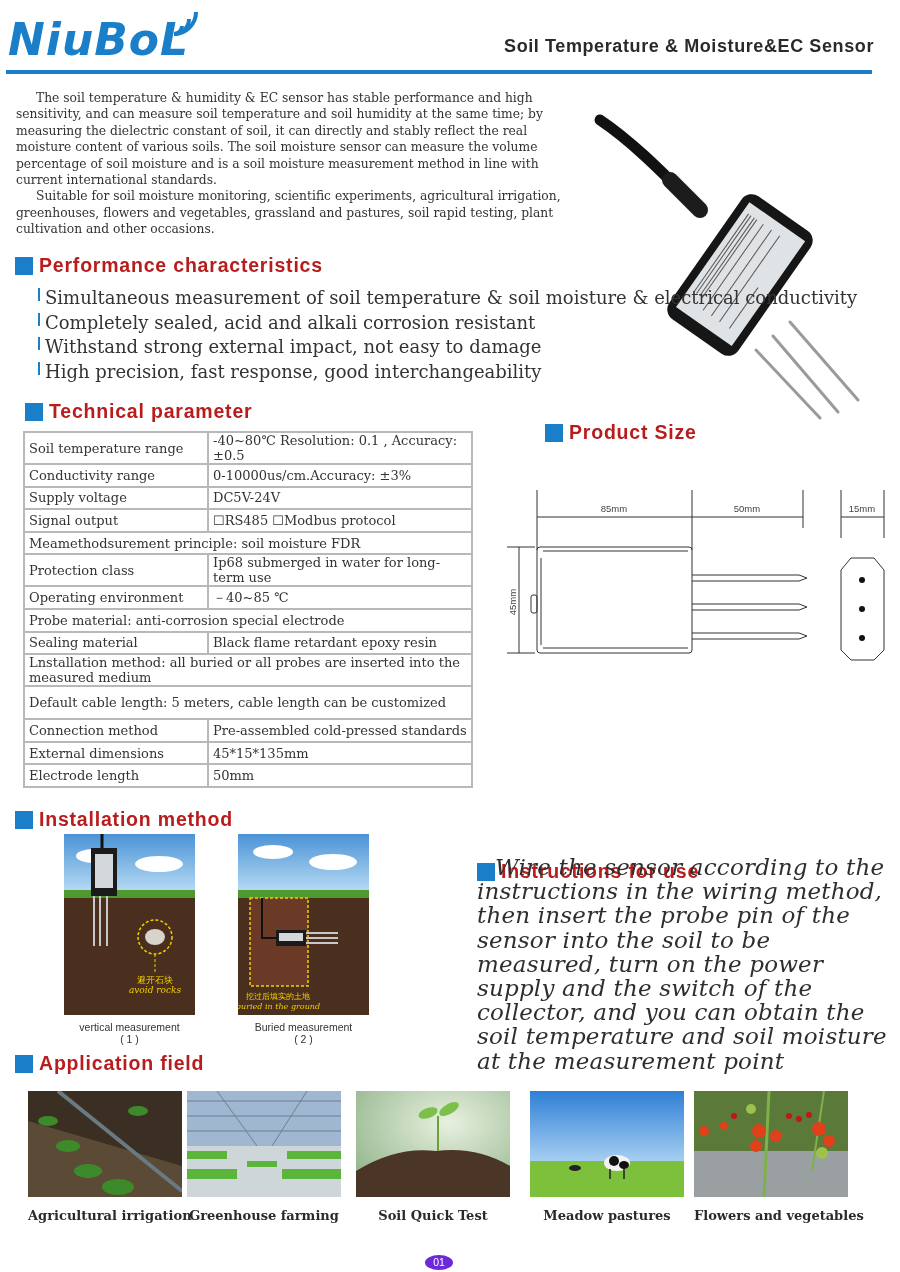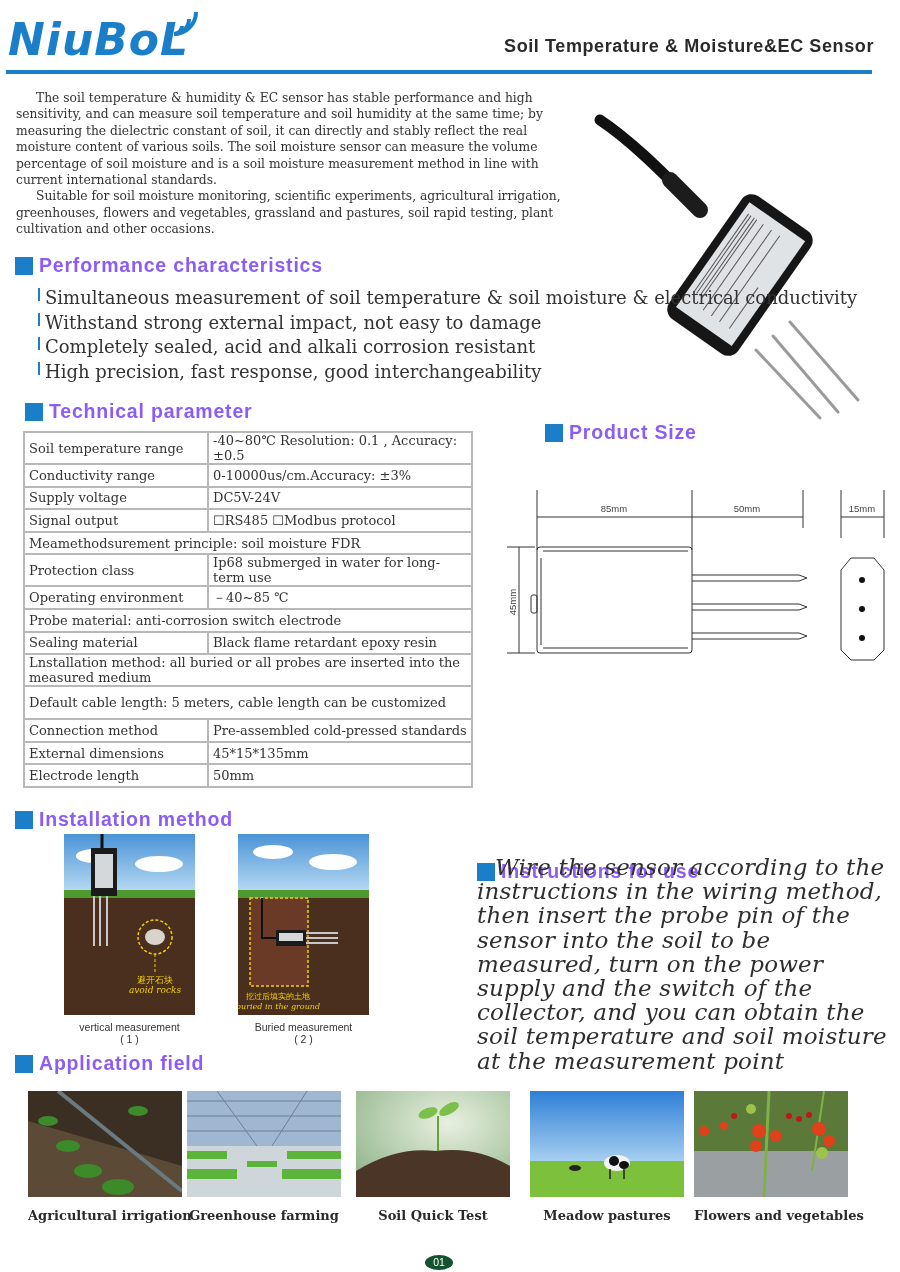--- a/index.html
+++ b/index.html
@@ -25,21 +25,21 @@
   .intro {
     left: 16px; top: 90px; width: 560px; font-size: 12.3px; line-height: 16.4px; color: #333;
   }
   .intro p { text-indent: 20px; }
 
   
   .sec-head { display: flex; align-items: center; }
   .sec-sq { width: 18px; height: 18px; background: #1a7fc8; margin-right: 6px; }
   .sec-title {
     font-family: "Liberation Sans", sans-serif; font-weight: bold; font-size: 19.5px;
-    color: #8b5cf6; letter-spacing: 0.8px;
+    color: #b91c1c; letter-spacing: 0.8px;
   }
 
   
   .perf { left: 38px; top: 288px; }
   .perf li {
     list-style: none; font-size: 18px; color: #333; height: 24.6px; line-height: 20px;
     display: flex; 
   }
   .perf .bar { width: 2px; height: 13px; background: #1a7fc8; margin-right: 5px; }
 
@@ -66,21 +66,21 @@
     letter-spacing: 0.2px;
     font-style: italic;
   }
 
   
   .app-img { width: 154px; height: 106px; overflow: hidden; }
   .app-cap { font-size: 13px; font-weight: bold; color: #2a2a2a; text-align: center; white-space: nowrap; }
 
   .page-num {
     left: 425px; top: 1255px; width: 28px; height: 15px; border-radius: 50%;
-    background: #14532d; color: #fff; font-family: "Liberation Sans", sans-serif;
+    background: #6d28d9; color: #fff; font-family: "Liberation Sans", sans-serif;
     font-size: 10.5px; text-align: center; line-height: 15px;
   }
 </style>
 </head>
 <body>
 
 <div class="abs logo">
   <span class="logo-text">NiuBoL</span>
   <svg class="logo-wave" viewBox="0 0 36 36">
     <path d="M6 26 A8 8 0 0 0 14 18" stroke="#1a7fc8" stroke-width="4" fill="none"></path>
@@ -124,25 +124,25 @@
   <span class="sec-sq"></span>
   <span class="sec-title">Performance characteristics</span>
 </div>
 <ul class="abs perf">
   <li>
       <span class="bar"></span>
       <span>Simultaneous measurement of soil temperature &amp; soil moisture &amp; electrical conductivity</span>
     </li>
   <li>
       <span class="bar"></span>
-      <span>Withstand strong external impact, not easy to damage</span>
+      <span>Completely sealed, acid and alkali corrosion resistant</span>
     </li>
   <li>
       <span class="bar"></span>
-      <span>Completely sealed, acid and alkali corrosion resistant</span>
+      <span>Withstand strong external impact, not easy to damage</span>
     </li>
   <li>
       <span class="bar"></span>
       <span>High precision, fast response, good interchangeability</span>
     </li>
 </ul>
 
 <div class="abs sec-head" style="left:15px; top:400px;padding-left:10px;">
   <span class="sec-sq"></span>
   <span class="sec-title">Technical parameter</span>
@@ -170,21 +170,21 @@
       </tr>
   <tr>
         <td class="k">Protection class</td>
         <td>Ip68 submerged in water for long-term use</td>
       </tr>
   <tr>
         <td class="k">Operating environment</td>
         <td>－40~85 ℃</td>
       </tr>
   <tr>
-        <td colspan="2">Probe material: anti-corrosion switch electrode</td>
+        <td colspan="2">Probe material: anti-corrosion special electrode</td>
       </tr>
   <tr>
         <td class="k">Sealing material</td>
         <td>Black flame retardant epoxy resin</td>
       </tr>
   <tr>
         <td colspan="2">Lnstallation method: all buried or all probes are inserted into the measured medium</td>
       </tr>
   <tr class="tall">
         <td colspan="2">Default cable length: 5 meters, cable length can be customized</td>

